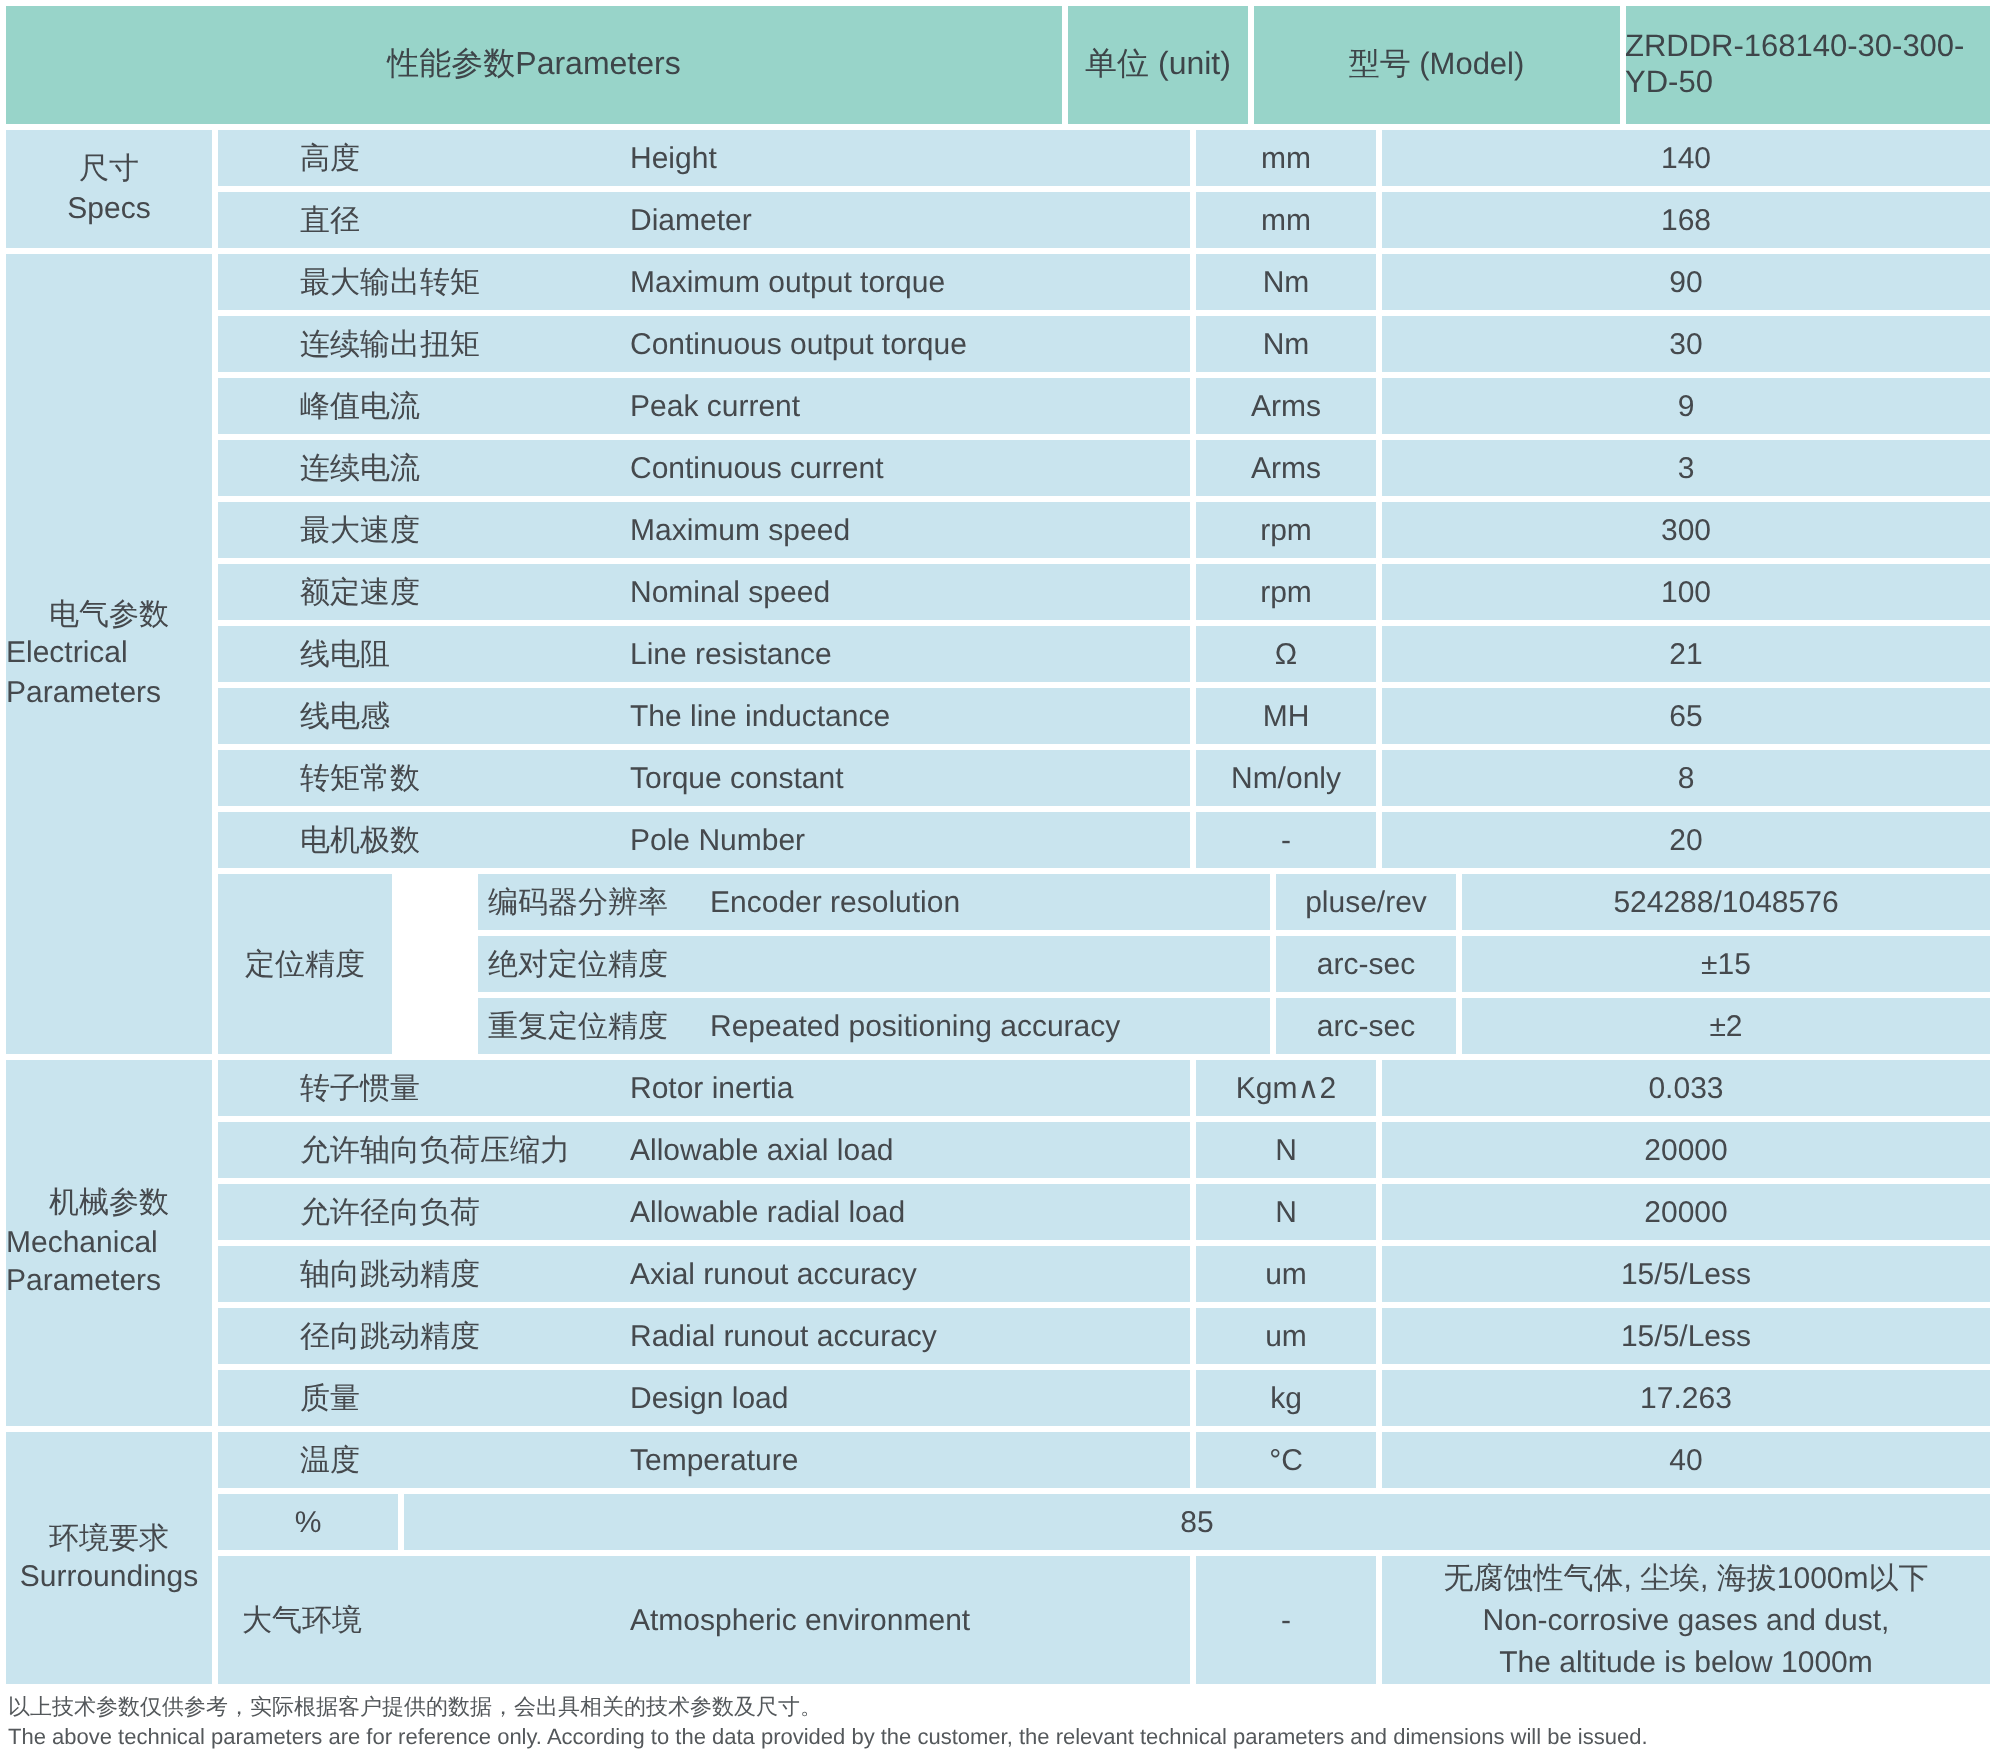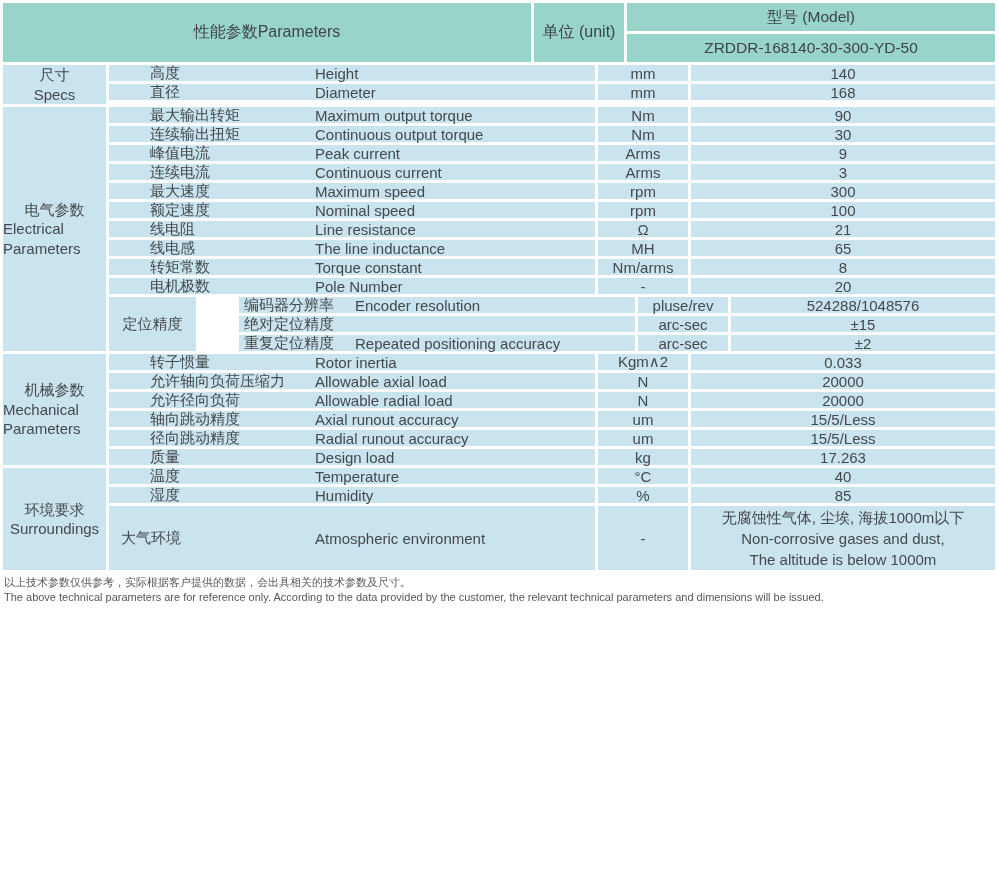--- a/index.html
+++ b/index.html
@@ -11,31 +11,31 @@
   }
   .sheet { box-sizing:border-box; width:999px; padding:3px 4px 0 3px; }
   .tbl { display:flex; flex-direction:column; gap:3px; }
 
   
   .header-row { display:flex; gap:3px; height:59px; }
   .h-cell { background:#98d4c9; display:flex; align-items:center; justify-content:center;
             font-size:16px; color:#3e4549; }
   .h-params { width:528px; }
   .h-unit   { width:90px; }
-  .h-model  { flex:1; display:flex; flex-direction:column; gap:3px;justify-content:flex-end; }
+  .h-model  { flex:1; display:flex; flex-direction:row; gap:3px;justify-content:flex-end; }
   .h-model .h-cell { flex:1; width:auto; font-size:15.5px; }
 
   
   .section { display:flex; gap:3px; }
   .cellbg { background:#c9e4ee; }
   .sec-cell { width:103px; display:flex; flex-direction:column; align-items:center;
               justify-content:center; text-align:left; font-size:15px; line-height:1.3; }
   .sec-rows { flex:1; display:flex; flex-direction:column; gap:3px; }
 
-  .row { display:flex; gap:3px; height:16px; }
+  .row { display:flex; gap:3px; height:28px; }
   .cell { display:flex; align-items:center; font-size:15px; }
   .label-cell { width:486px; }
   .cn { box-sizing:border-box; padding-left:41px; width:206px; flex:none; }
   .en { flex:1; }
   .unit-cell { width:90px; justify-content:center; }
   .value-cell { flex:1; justify-content:center; text-align:center; }
 
   
   .pos-block { display:flex; gap:3px; }
   .pos-cell { width:87px; justify-content:center; flex:none; }
@@ -159,21 +159,21 @@
             <span class="en">The line inductance</span>
           </div>
           <div class="cellbg cell unit-cell">MH</div>
           <div class="cellbg cell value-cell">65</div>
         </div>
         <div class="row">
           <div class="cellbg cell label-cell">
             <span class="cn">转矩常数</span>
             <span class="en">Torque constant</span>
           </div>
-          <div class="cellbg cell unit-cell">Nm/arms</div>
+          <div class="cellbg cell unit-cell">Nm/only</div>
           <div class="cellbg cell value-cell">8</div>
         </div>
         <div class="row">
           <div class="cellbg cell label-cell">
             <span class="cn">电机极数</span>
             <span class="en">Pole Number</span>
           </div>
           <div class="cellbg cell unit-cell">-</div>
           <div class="cellbg cell value-cell">20</div>
         </div>
@@ -274,24 +274,20 @@
       <div class="sec-rows">
         <div class="row">
           <div class="cellbg cell label-cell">
             <span class="cn">温度</span>
             <span class="en">Temperature</span>
           </div>
           <div class="cellbg cell unit-cell">°C</div>
           <div class="cellbg cell value-cell">40</div>
         </div>
         <div class="row">
-          <div class="cellbg cell label-cell">
-            <span class="cn">湿度</span>
-            <span class="en">Humidity</span>
-          </div>
           <div class="cellbg cell unit-cell">%</div>
           <div class="cellbg cell value-cell">85</div>
         </div>
         <div class="row tall">
           <div class="cellbg cell label-cell">
             <span class="cn">大气环境</span>
             <span class="en">Atmospheric environment</span>
           </div>
           <div class="cellbg cell unit-cell">-</div>
           <div class="cellbg cell value-cell">无腐蚀性气体, 尘埃, 海拔1000m以下

